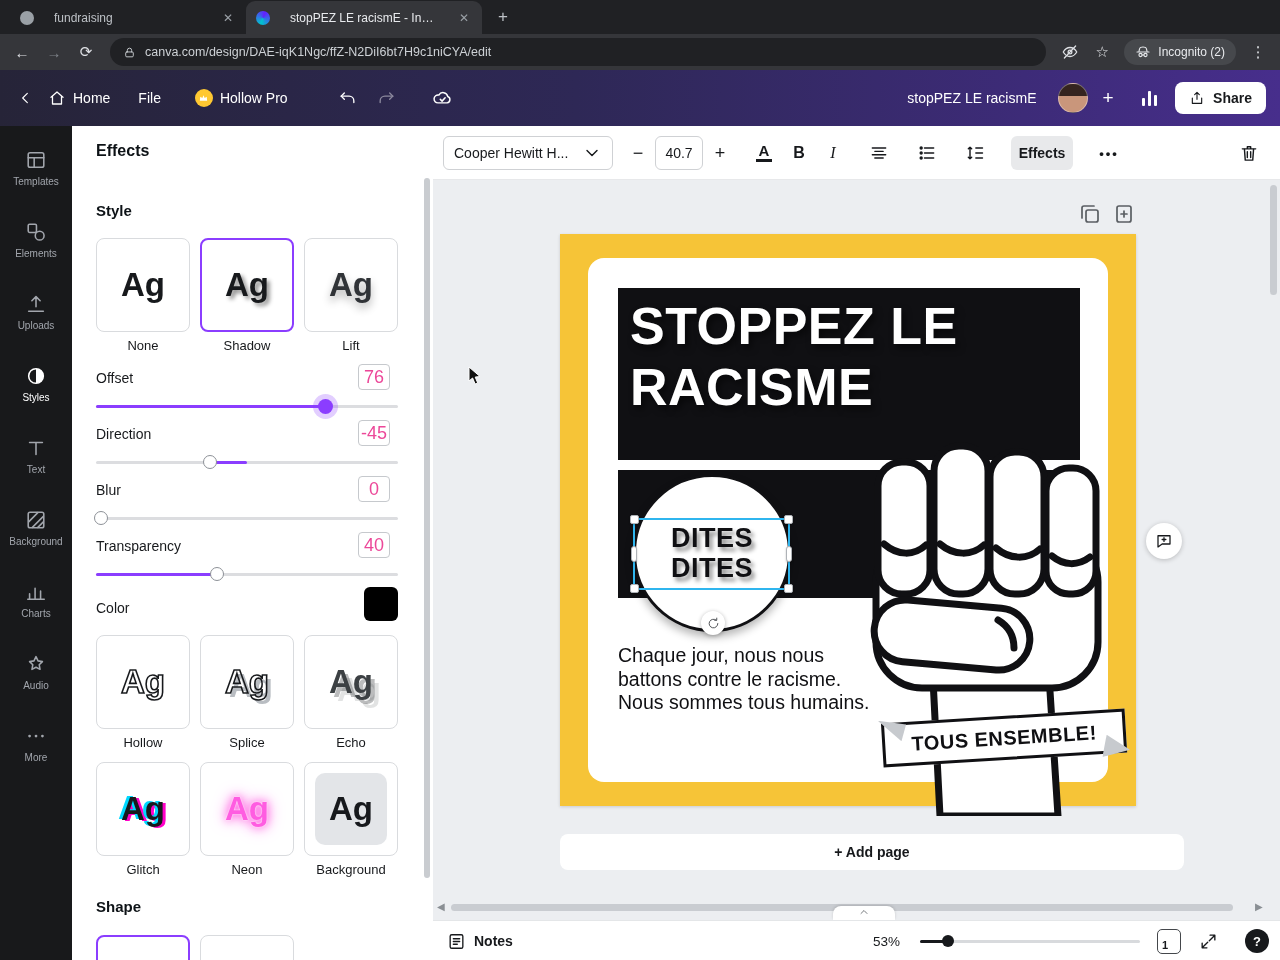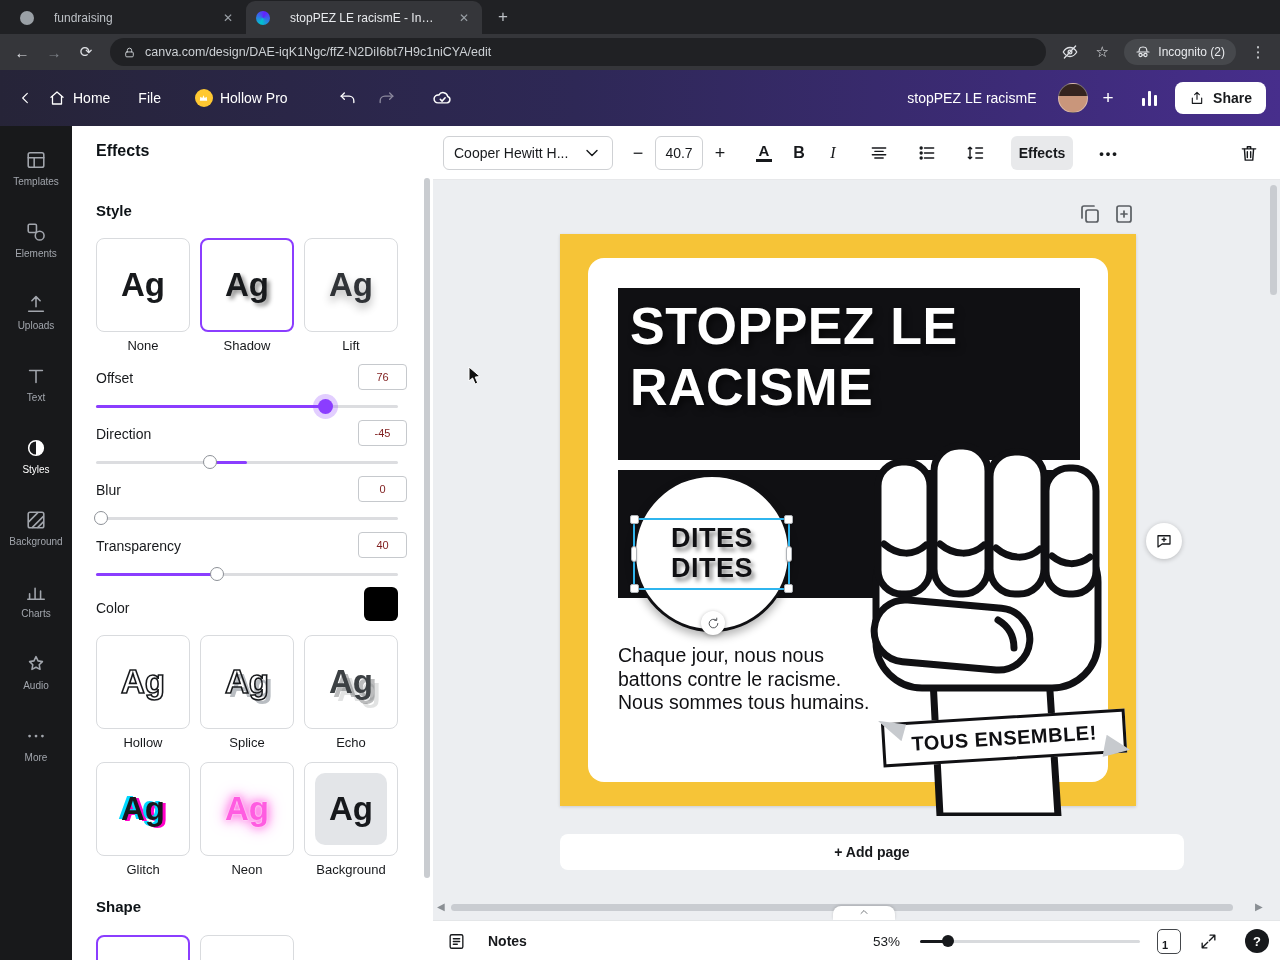--- a/index.html
+++ b/index.html
@@ -48,21 +48,21 @@
   .ag-shadow{text-shadow:3px 3px 4px rgba(0,0,0,.45)}
   .ag-lift{color:#303337;text-shadow:0 5px 9px rgba(0,0,0,.30)}
   .ag-hollow{color:transparent;-webkit-text-stroke:1.6px #17191c}
   .ag-splice{color:transparent;-webkit-text-stroke:1.6px #17191c;text-shadow:4px 4px 0 #b9bdc2}
   .ag-echo{color:#3c4043;text-shadow:4px 4px 0 rgba(60,64,67,.35),8px 8px 0 rgba(60,64,67,.15)}
   .ag-glitch{color:#17191c;text-shadow:-3px -1px 0 #00d8ff,3px 1px 0 #ff00c8}
   .ag-neon{color:#ff5ce1;text-shadow:0 0 2px #fff,0 0 9px #ff5ce1,0 0 16px #ff5ce1}
   .bgpad{width:72px;height:72px;background:#e3e5e8;border-radius:10px;display:flex;align-items:center;justify-content:center}
   .card-label{position:absolute;width:94px;text-align:center;font-size:13px;color:#17191c}
   .slider-label{position:absolute;left:24px;font-size:14px;color:#17191c}
-  .valbox{position:absolute;left:286px;width:49px;height:26px;border:1px solid #c6c9cd;border-radius:4px;font-size:11px;display:flex;align-items:center;justify-content:center;color:#7f1d1d;cursor:text}
+  .valbox{position:absolute;left:286px;width:32px;height:26px;border:1px solid #c6c9cd;border-radius:4px;font-size:18px;display:flex;align-items:center;justify-content:center;color:#ec4899;cursor:text}
   .track{position:absolute;left:24px;width:302px;height:3px;background:#dcdde0;border-radius:2px;cursor:pointer}
   .tfill{position:absolute;top:0;height:3px;background:#8b3dff;border-radius:2px}
   .thumb{position:absolute;width:14px;height:14px;border-radius:50%;background:#fff;border:1.5px solid #8d9197;top:-6px;cursor:grab}
   .thumb.purple{width:15px;height:15px;background:#8b3dff;border:none;box-shadow:0 0 0 5px rgba(139,61,255,.25)}
   .swatch{position:absolute;left:292px;width:34px;height:34px;border-radius:6px;background:#000;cursor:pointer}
   .pscroll{position:absolute;left:352px;top:52px;width:6px;height:700px;background:#c9ccd0;border-radius:3px}
 
   
   .toolbar{position:absolute;left:433px;top:126px;width:847px;height:54px;background:#fff;border-bottom:1px solid #e7e8ea}
   .tb{position:absolute;top:10px;height:34px;display:flex;align-items:center;justify-content:center;border-radius:6px;cursor:pointer;color:#17191c}
@@ -92,21 +92,21 @@
   .addpage{position:absolute;left:127px;top:654px;width:624px;height:36px;background:#fff;border-radius:8px;display:flex;align-items:center;justify-content:center;font-size:14px;font-weight:bold;color:#17191c;cursor:pointer}
   .bubble{position:absolute;left:713px;top:343px;width:36px;height:36px;border-radius:50%;background:#fff;box-shadow:0 1px 5px rgba(0,0,0,.22);display:flex;align-items:center;justify-content:center;color:#17191c;cursor:pointer}
   .pgact{position:absolute;top:22px;width:24px;height:24px;color:#5a5e63;cursor:pointer}
   .hthumb{position:absolute;left:18px;top:724px;width:782px;height:7px;background:#c9ccd1;border-radius:4px;cursor:grab}
   .vthumb{position:absolute;right:3px;top:5px;width:7px;height:110px;background:#c9ccd1;border-radius:4px;cursor:grab}
   .sarrow{position:absolute;top:721px;color:#8a8f94;font-size:10px;cursor:pointer}
   .pill{position:absolute;left:400px;top:726px;width:62px;height:14px;background:#fff;border-radius:8px 8px 0 0;box-shadow:0 -1px 3px rgba(0,0,0,.15);display:flex;align-items:flex-start;justify-content:center;color:#5f6368;cursor:pointer}
 
   
   .statusbar{position:absolute;left:433px;top:920px;width:847px;height:40px;background:#fff;border-top:1px solid #e4e6e8}
-  .sb{position:absolute;top:0;height:40px;display:flex;align-items:center;gap:22px;color:#17191c}
+  .sb{position:absolute;top:0;height:40px;display:flex;align-items:center;gap:8px;color:#17191c}
   .ztrack{position:absolute;left:487px;top:19px;width:220px;height:3px;background:#d8dadd;border-radius:2px;cursor:pointer}
   .zfill{position:absolute;left:0;top:0;width:28px;height:3px;background:#17191c;border-radius:2px}
   .zthumb{position:absolute;left:22px;top:-5px;width:12px;height:12px;border-radius:50%;background:#17191c;cursor:grab}
   .pageind{position:absolute;left:724px;top:8px;width:24px;height:25px;border:1.5px solid #44474b;border-radius:5px;font-size:11px;font-weight:bold;display:flex;align-items:flex-end;justify-content:flex-start;padding:0 0 2px 4px;color:#17191c;cursor:pointer}
   .helpbtn{position:absolute;left:812px;top:8px;width:24px;height:24px;border-radius:50%;background:#17191c;color:#fff;font-weight:bold;font-size:13px;display:flex;align-items:center;justify-content:center;cursor:pointer}
 </style>
 </head>
 <body>
 
 <div class="tabstrip">
@@ -229,32 +229,32 @@
       </svg>
     <span>Elements</span>
   </div>
   <div class="side-item">
     <svg class="ic" viewBox="0 0 24 24">
         <path d="M12 15V4M7.5 8.5 12 4l4.5 4.5"></path>
         <path d="M4 20h16"></path>
       </svg>
     <span>Uploads</span>
   </div>
-  <div class="side-item">
-    <svg class="ic" viewBox="0 0 24 24">
-        <path d="M5 6h14M12 6v13"></path>
-      </svg>
-    <span>Text</span>
-  </div>
   <div class="side-item active">
     <svg class="ic" viewBox="0 0 24 24">
         <circle cx="12" cy="12" r="8"></circle>
         <path d="M12 4a8 8 0 0 1 0 16z" fill="currentColor" stroke="none"></path>
       </svg>
     <span>Styles</span>
+  </div>
+  <div class="side-item">
+    <svg class="ic" viewBox="0 0 24 24">
+        <path d="M5 6h14M12 6v13"></path>
+      </svg>
+    <span>Text</span>
   </div>
   <div class="side-item">
     <svg class="ic" viewBox="0 0 24 24">
         <rect x="3.5" y="3.5" width="17" height="17" rx="2"></rect>
         <path d="M4 14 14 4M8 20 20 8M14 20l6-6"></path>
       </svg>
     <span>Background</span>
   </div>
   <div class="side-item">
     <svg class="ic" viewBox="0 0 24 24">

